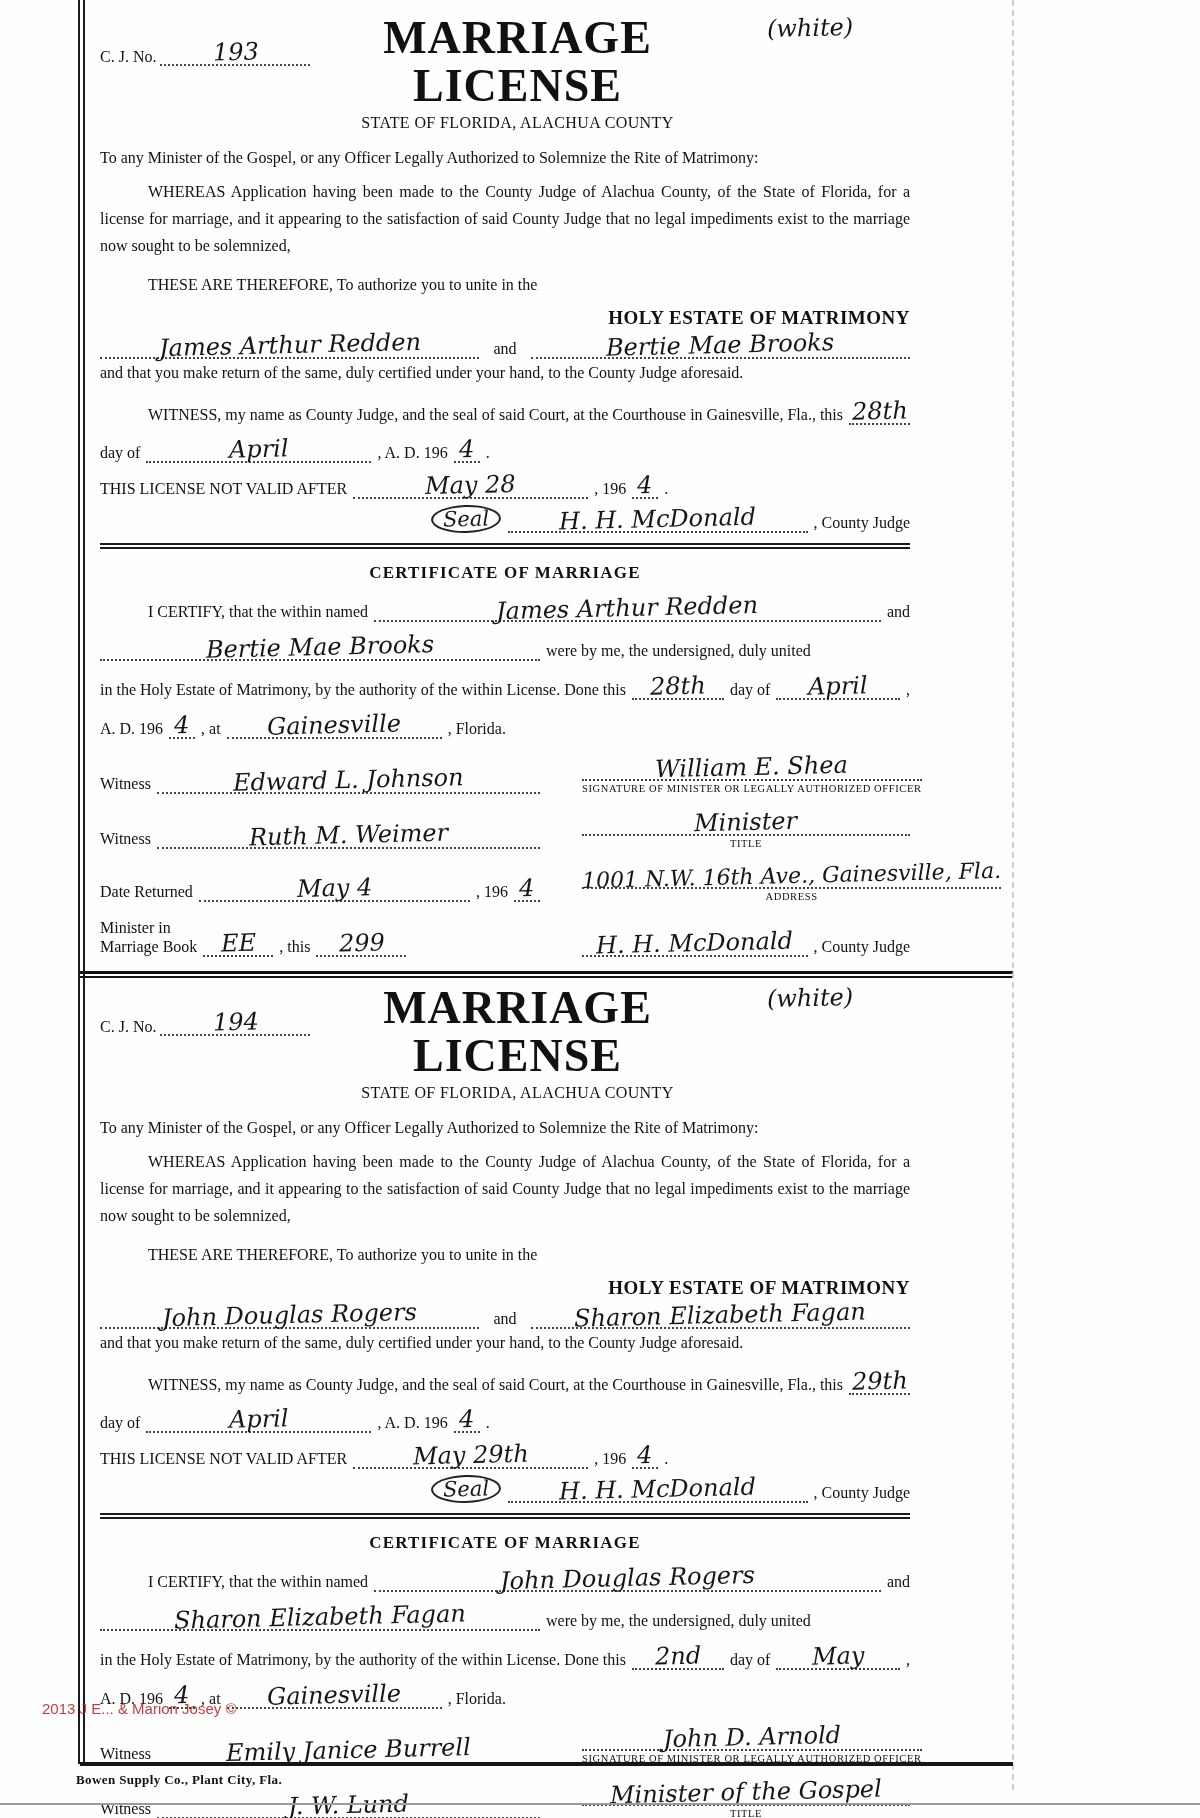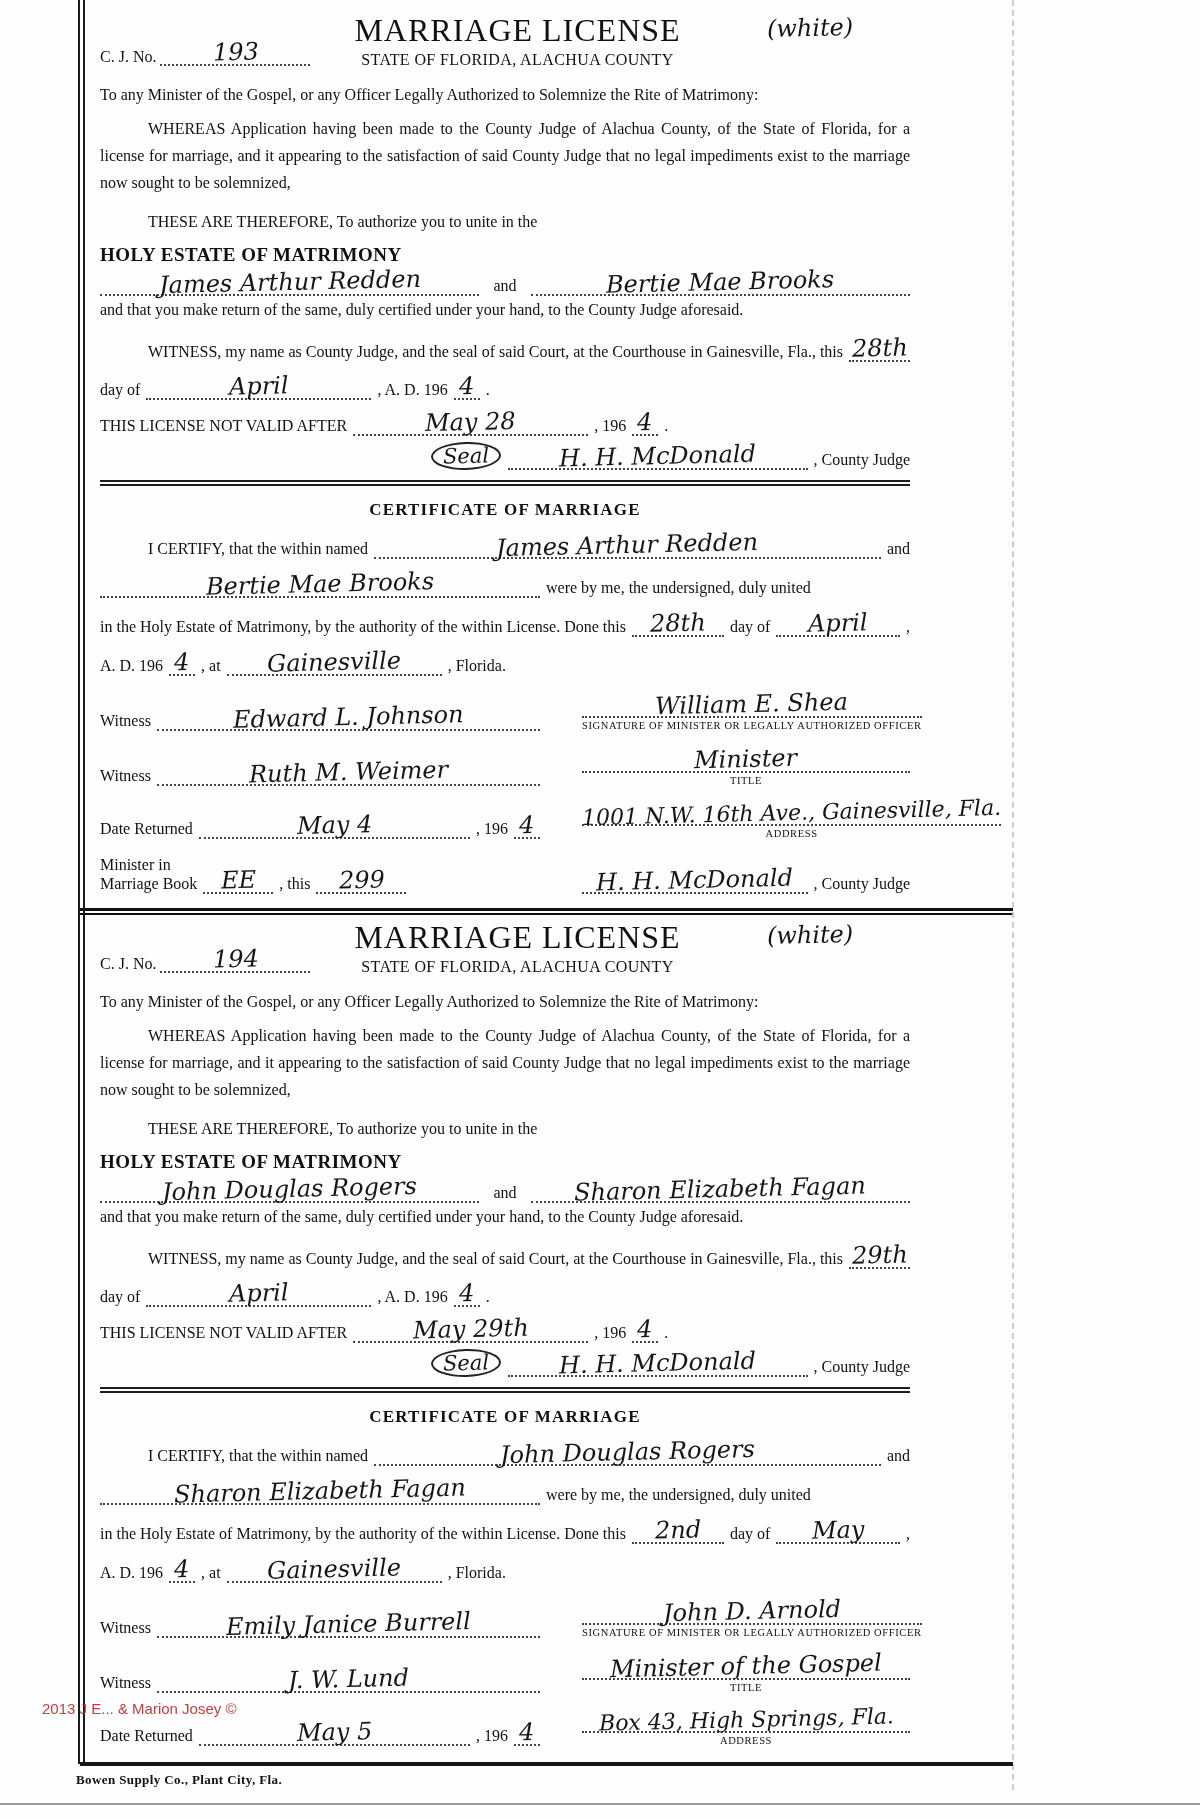--- a/index.html
+++ b/index.html
@@ -24,21 +24,21 @@
   
   .sep { height:6px; border-top:2px solid #1d1d1d; border-bottom:2px solid #1d1d1d; margin:10px 0 6px 0; }
   .sep-strong { height:7px; border-top:3px solid #111; border-bottom:2px solid #111;
     margin:14px 0 6px -20px; width:933px; }
 
   
   .hdr { display:flex; align-items:flex-start; margin-top:6px; }
   .hdr-left { width:225px; display:flex; align-items:flex-end; padding-top:26px; font-size:16px; }
   .hdr-center { flex:1; text-align:center; }
   .hdr-right { width:200px; text-align:center; padding-top:2px; }
-  .doc-title { font-size:32px; font-weight:normal; letter-spacing:1px; line-height:1.05; }
+  .doc-title { font-size:46px; font-weight:bold; letter-spacing:1px; line-height:1.05; }
   .doc-subtitle { font-size:16px; letter-spacing:.4px; margin-top:3px; }
   .hw-note { font-size:27px; }
 
   
   .hw { font-family:"DejaVu Serif",serif; font-style:italic; font-size:24px; line-height:1;
     white-space:nowrap; display:inline-block; transform:rotate(-1.4deg); color:#161616; }
   .fill { border-bottom:2px dotted #444; text-align:center; position:relative; }
   .fill .hw { margin-bottom:-5px; }
   .fill-cjno { width:150px; margin-left:4px; }
   .fill-digit { width:26px; }
@@ -48,21 +48,21 @@
   .fill-judge { width:300px; }
   .fill-doneday { width:92px; }
   .fill-city { width:215px; }
   .grow { flex:1; }
 
   
   p, .row { font-size:16px; }
   .salutation { margin-top:14px; line-height:1.5; }
   .whereas { margin-top:8px; text-indent:48px; line-height:27px; text-align:justify; }
   .therefore { margin-top:14px; text-indent:48px; line-height:1.5; }
-  .holy { margin-top:10px; text-align:left; font-weight:bold; font-size:19px; letter-spacing:.5px; }
+  .holy { margin-top:10px; text-align:right; font-weight:bold; font-size:19px; letter-spacing:.5px; }
   .return-clause { margin-top:2px; line-height:1.5; }
   .row { display:flex; align-items:flex-end; gap:6px; }
   .row > span:not(.fill) { padding-bottom:1px; white-space:nowrap; }
   .names-row { margin-top:4px; }
   .names-row .and { padding:0 8px 1px 8px; }
   .witness-row { margin-top:14px; }
   .witness-row .clause { text-indent:48px; }
   .dayof-row { margin-top:12px; }
   .notvalid-row { margin-top:10px; }
   .seal-row { justify-content:flex-end; margin-top:6px; }

